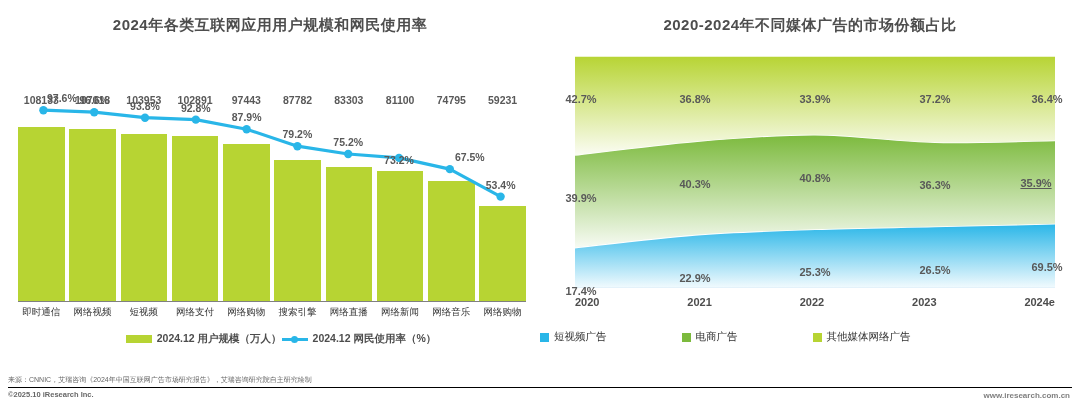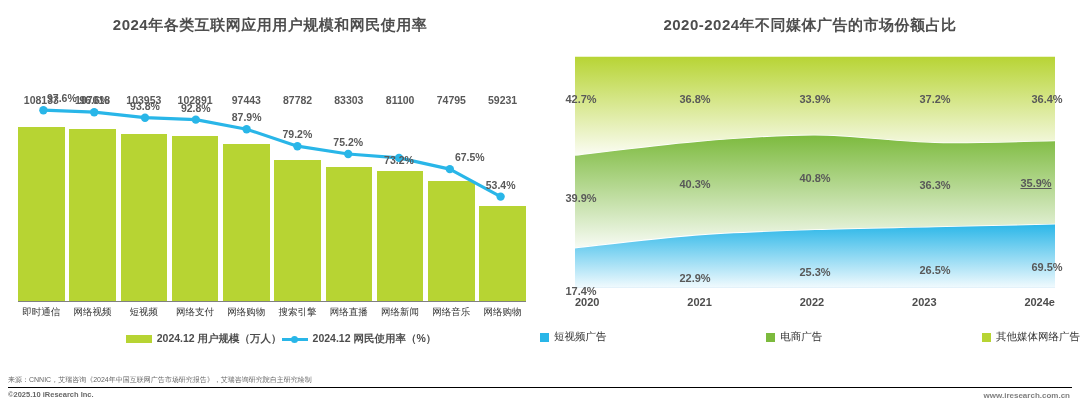--- a/index.html
+++ b/index.html
@@ -99,21 +99,21 @@
     font-size: 11px; color: #595959; font-weight: bold;
     white-space: nowrap; transform: translate(-50%, -50%); margin-top: 31px;
   }
   .years {
     position: absolute; left: 35px; top: 296px; width: 480px;
     display: flex; justify-content: space-between;
     font-size: 11px; color: #4d4d4d; font-weight: bold;
   }
   .legend-right {
     position: absolute; top: 330px; left: 0; width: 540px;
-    display: flex; justify-content: space-between; gap: 54px;
+    display: flex; justify-content: flex-start; gap: 75px;
     font-size: 10.5px; color: #333; font-family: Liberation Mono, monospace;
   }
   .sw-box { width: 9px; height: 9px; display: inline-block; }
 
   
   .footer {
     position: absolute; left: 8px; bottom: 20px;
     font-size: 7px; color: #666; line-height: 1.9;
   }
   .copy {

